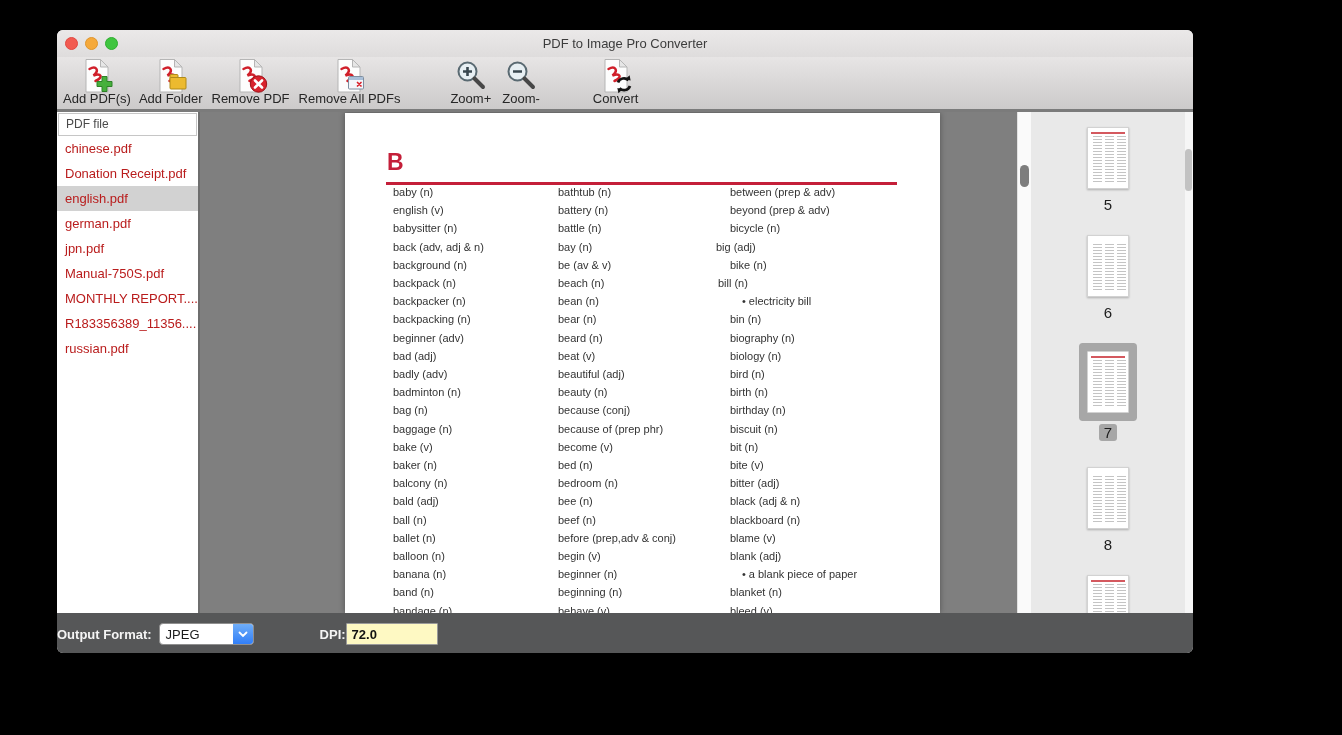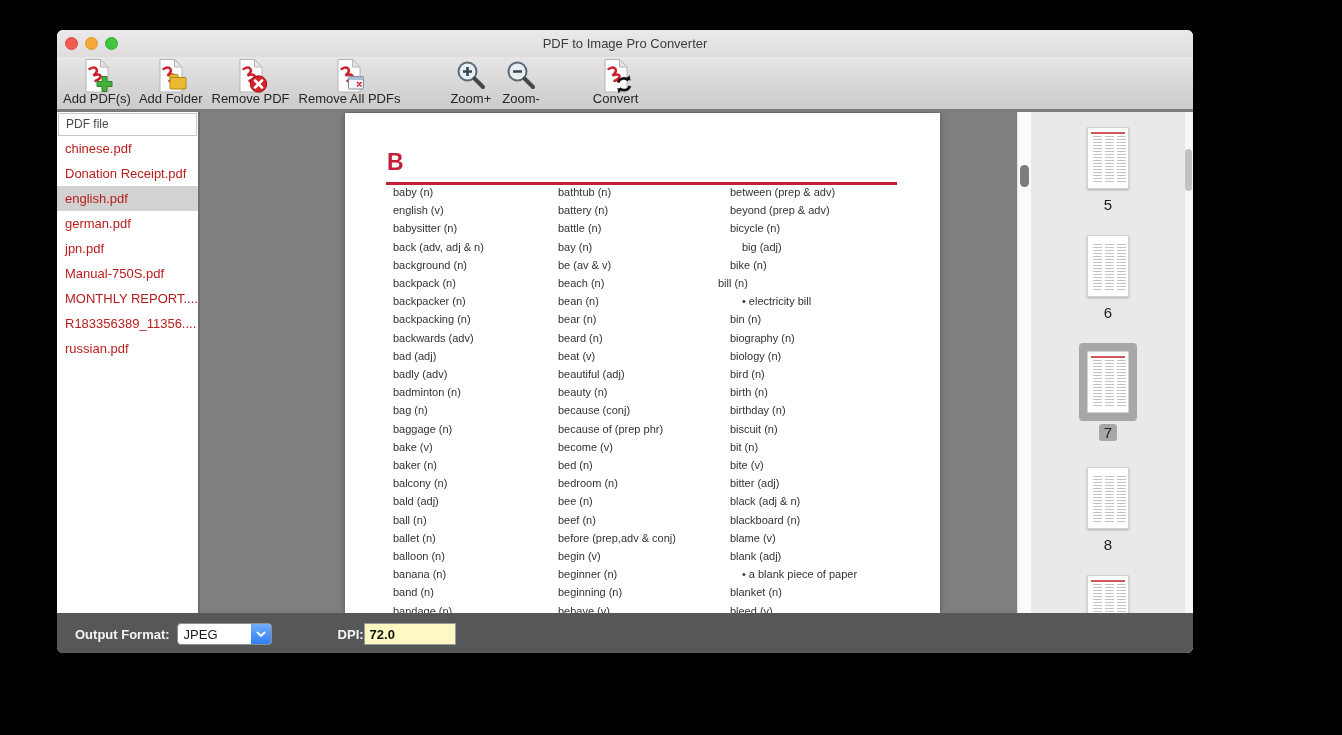--- a/index.html
+++ b/index.html
@@ -51,21 +51,21 @@
   .tcol{position:absolute;top:8px;bottom:6px;width:9px;
         background:repeating-linear-gradient(to bottom,#c4c4c4 0 1px,transparent 1px 3px);}
   .tred{position:absolute;left:3px;right:3px;top:4px;height:1.5px;background:#d4595f;}
   .thumb-label{margin-top:7px;font-size:15px;color:#1c1c1c;line-height:17px;padding:0 5px;}
   .thumb-item.selected{margin-top:8px;margin-bottom:26px;}
   .thumb-item.selected .thumb-page{box-shadow:0 0 0 8px #a7a7a7;border-radius:1px;}
   .thumb-item.selected .thumb-label{margin-top:11px;background:#a7a7a7;border-radius:3px;}
   
   .bottombar{height:42px;background:#565758;display:flex;align-items:center;}
   .bblabel{color:#f4f4f4;font-size:13px;font-weight:600;}
-  .ofl{margin-left:18px;}
+  .ofl{}
   .select{margin-left:7px;width:95px;height:22px;background:#fff;border:1px solid #8f8f8f;
           border-radius:4px;display:flex;align-items:center;box-sizing:border-box;overflow:hidden;}
   .select-value{flex:1;font-size:13px;color:#1b1b1b;padding-left:6px;}
   .select-btn{width:20px;height:22px;background:linear-gradient(#72b0f9,#2e7cf7);
           display:flex;align-items:center;justify-content:center;}
   .dpil{margin-left:66px;}
   .dpi-input{margin-left:0;width:85px;height:20px;border:1px solid #9a9a9a;border-radius:1px;
           font-size:13px;color:#111;padding:0 0 0 5px;font-family:inherit;background:#fef9c3;box-sizing:content-box;font-weight:bold;}
 </style>
 </head>
@@ -193,21 +193,21 @@
           <div class="redline"></div>
           <div id="word-grid">
               <div class="word" style="left: 48px; top: 73px;">baby (n)</div>
               <div class="word" style="left: 48px; top: 91.2px;">english (v)</div>
               <div class="word" style="left: 48px; top: 109.4px;">babysitter (n)</div>
               <div class="word" style="left: 48px; top: 127.6px;">back (adv, adj &amp; n)</div>
               <div class="word" style="left: 48px; top: 145.8px;">background (n)</div>
               <div class="word" style="left: 48px; top: 164px;">backpack (n)</div>
               <div class="word" style="left: 48px; top: 182.2px;">backpacker (n)</div>
               <div class="word" style="left: 48px; top: 200.4px;">backpacking (n)</div>
-              <div class="word" style="left: 48px; top: 218.6px;">backwards (adv)</div>
+              <div class="word" style="left: 48px; top: 218.6px;">beginner (adv)</div>
               <div class="word" style="left: 48px; top: 236.8px;">bad (adj)</div>
               <div class="word" style="left: 48px; top: 255px;">badly (adv)</div>
               <div class="word" style="left: 48px; top: 273.2px;">badminton (n)</div>
               <div class="word" style="left: 48px; top: 291.4px;">bag (n)</div>
               <div class="word" style="left: 48px; top: 309.6px;">baggage (n)</div>
               <div class="word" style="left: 48px; top: 327.8px;">bake (v)</div>
               <div class="word" style="left: 48px; top: 346px;">baker (n)</div>
               <div class="word" style="left: 48px; top: 364.2px;">balcony (n)</div>
               <div class="word" style="left: 48px; top: 382.4px;">bald (adj)</div>
               <div class="word" style="left: 48px; top: 400.6px;">ball (n)</div>
@@ -236,21 +236,21 @@
               <div class="word" style="left: 213px; top: 382.4px;">bee (n)</div>
               <div class="word" style="left: 213px; top: 400.6px;">beef (n)</div>
               <div class="word" style="left: 213px; top: 418.8px;">before (prep,adv &amp; conj)</div>
               <div class="word" style="left: 213px; top: 437px;">begin (v)</div>
               <div class="word" style="left: 213px; top: 455.2px;">beginner (n)</div>
               <div class="word" style="left: 213px; top: 473.4px;">beginning (n)</div>
               <div class="word" style="left: 213px; top: 491.6px;">behave (v)</div>
               <div class="word" style="left: 385px; top: 73px;">between (prep &amp; adv)</div>
               <div class="word" style="left: 385px; top: 91.2px;">beyond (prep &amp; adv)</div>
               <div class="word" style="left: 385px; top: 109.4px;">bicycle (n)</div>
-              <div class="word" style="left: 397px; top: 127.6px;">big (adj)</div>
+              <div class="word" style="left: 371px; top: 127.6px;">big (adj)</div>
               <div class="word" style="left: 385px; top: 145.8px;">bike (n)</div>
               <div class="word" style="left: 373px; top: 164px;">bill (n)</div>
               <div class="word" style="left: 397px; top: 182.2px;">• electricity bill</div>
               <div class="word" style="left: 385px; top: 200.4px;">bin (n)</div>
               <div class="word" style="left: 385px; top: 218.6px;">biography (n)</div>
               <div class="word" style="left: 385px; top: 236.8px;">biology (n)</div>
               <div class="word" style="left: 385px; top: 255px;">bird (n)</div>
               <div class="word" style="left: 385px; top: 273.2px;">birth (n)</div>
               <div class="word" style="left: 385px; top: 291.4px;">birthday (n)</div>
               <div class="word" style="left: 385px; top: 309.6px;">biscuit (n)</div>

